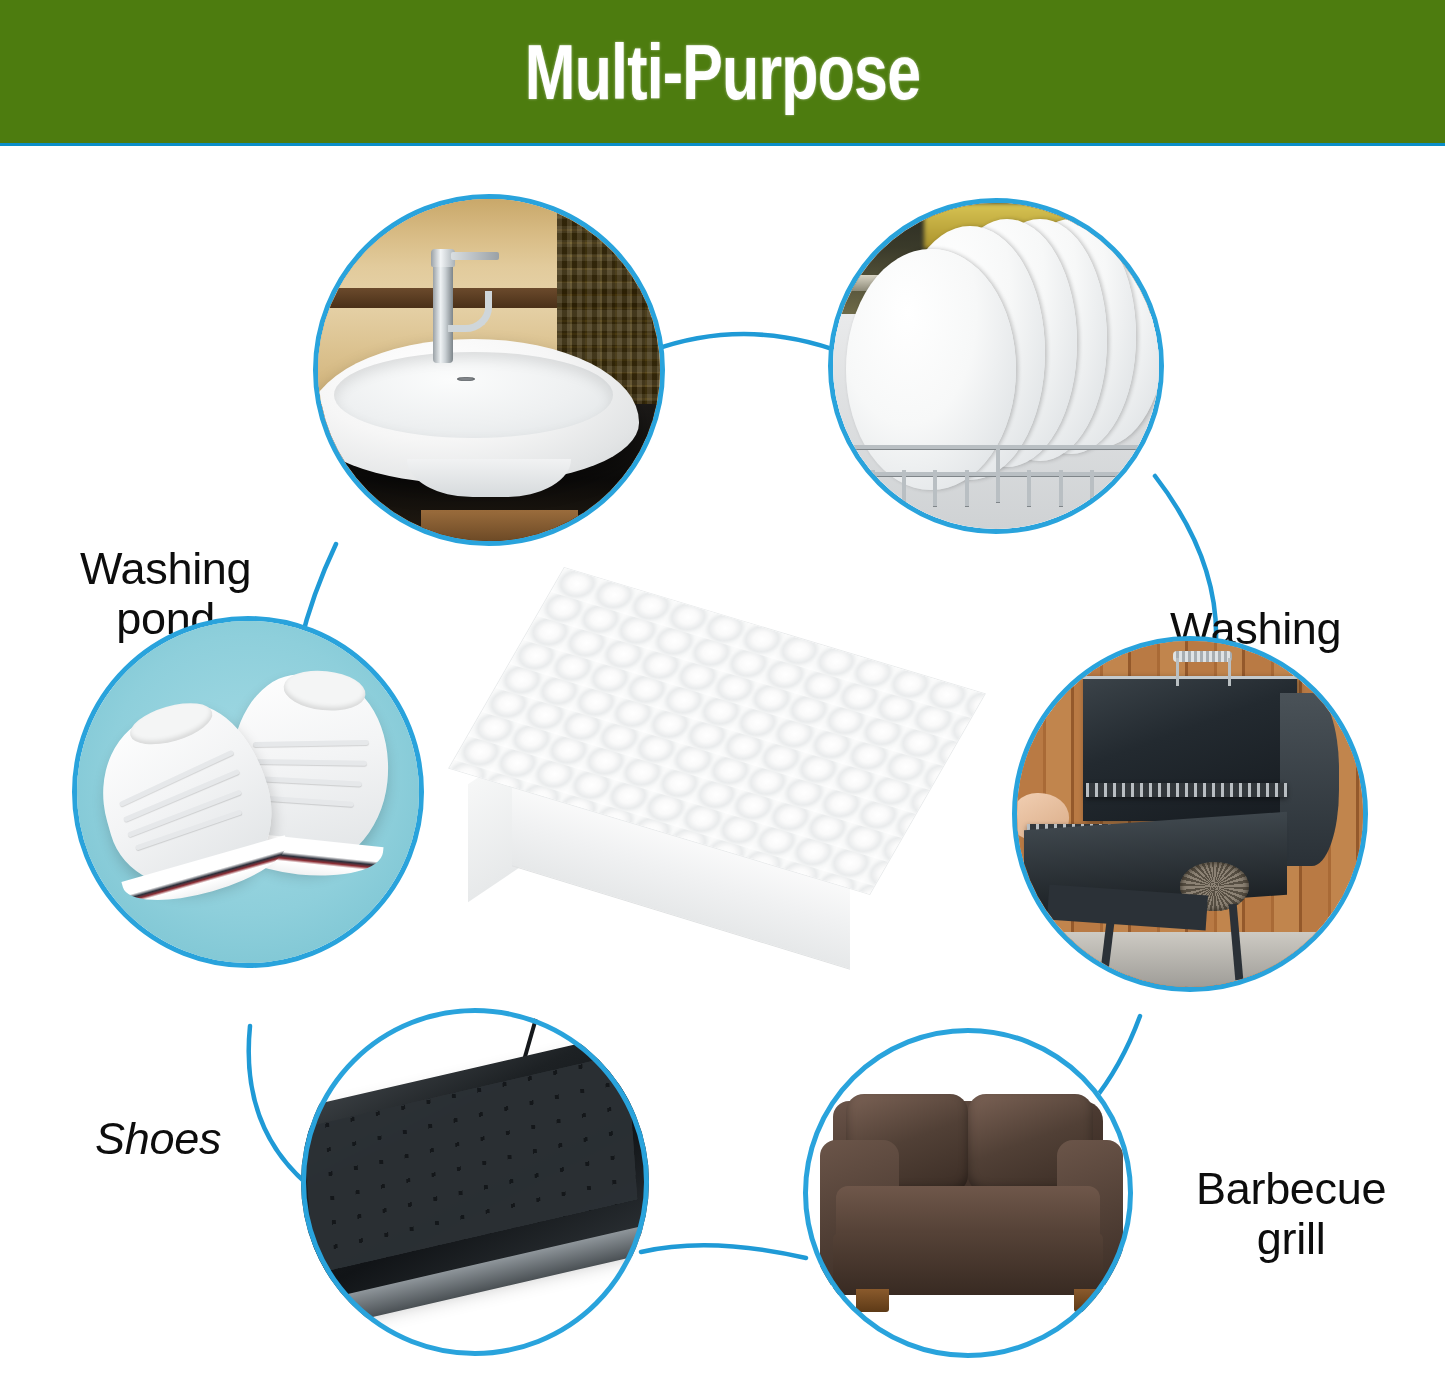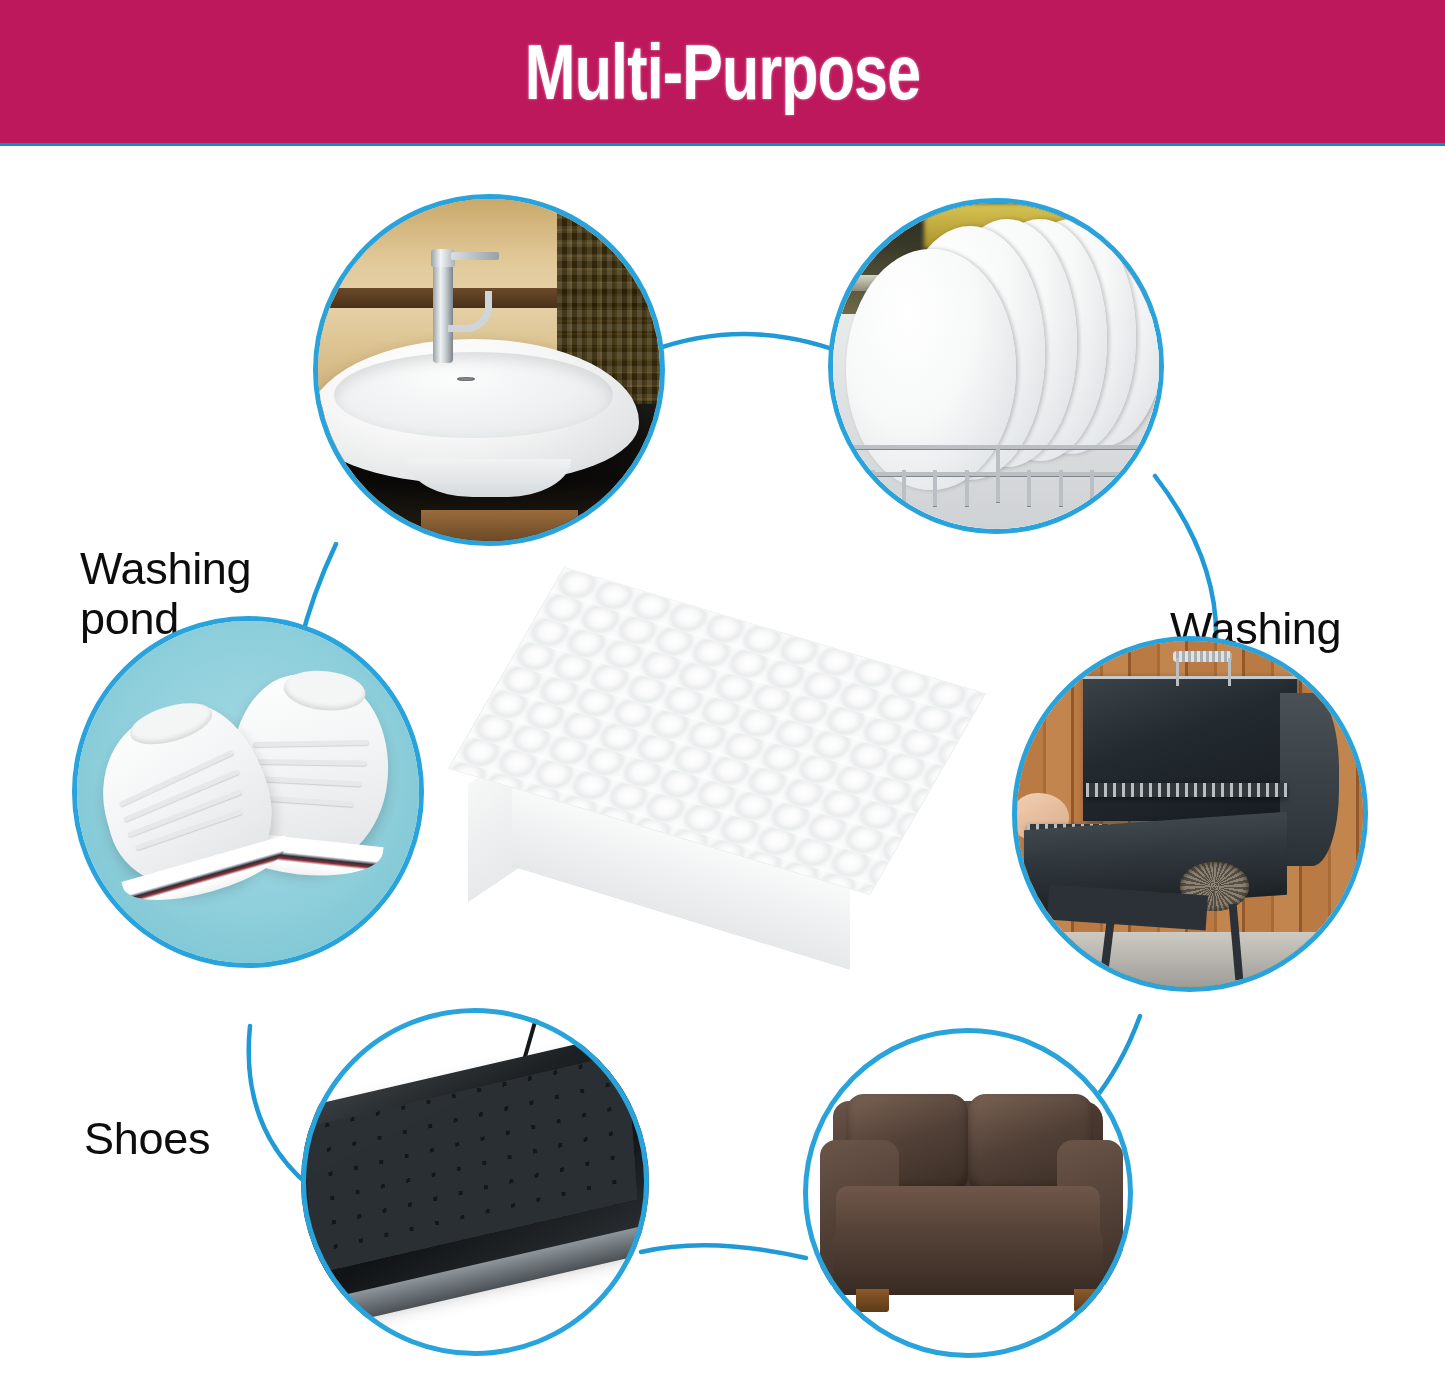--- a/index.html
+++ b/index.html
@@ -6,40 +6,40 @@
   html,body { background:#ffffff; }
   body {
     width:1445px; height:1400px;
     font-family:"Liberation Sans", sans-serif;
     position:relative; overflow:hidden;
   }
 
   
   #banner {
     position:absolute; left:0; top:0; width:1445px; height:143px;
-    background:#be185d;
+    background:#4d7c0f;
     display:flex; align-items:center; justify-content:center;
   }
   #banner-underline {
     position:absolute; left:0; top:143px; width:1445px; height:3px;
     background:#0b8ec9;
   }
   #banner-title {
     color:#ffffff;
     font-size:78px; font-weight:bold;
     letter-spacing:-1px;
     transform:scaleX(0.78);
     transform-origin:center;
     white-space:nowrap;
     text-shadow:0 0 3px rgba(255,255,255,.55);
     line-height:1;
   }
 
   
-  #stage { position:absolute; left:0; top:146px; width:1335px; height:1254px; }
+  #stage { position:absolute; left:0; top:146px; width:1335px; height:1254px;text-align:center; }
 
   
   #arcs { position:absolute; left:0; top:0; width:1445px; height:1254px; }
 
   
   .bubble {
     position:absolute;
     border-radius:50%;
     border:5px solid #29a3dc;
     overflow:hidden;
@@ -349,21 +349,21 @@
     position:absolute;
     color:#0d0d0d;
     font-size:45px;
     line-height:1.12;
     font-weight:400;
     white-space:pre-line;
     letter-spacing:-.3px;
   }
   #lbl-washing { left:80px;  top:398px; }
   #lbl-dishes  { left:1170px; top:458px; }
-  #lbl-shoes   { left:84px;  top:968px; }
+  #lbl-shoes   { left:95px;  top:968px;font-style:italic; }
   #lbl-bbq     { left:1196px; top:1018px; }
 </style>
 </head>
 <body>
 
 <div id="banner">
   <div id="banner-title">Multi-Purpose</div>
 </div>
 <div id="banner-underline"></div>
 
@@ -473,20 +473,22 @@
       <div class="handle-arm" style="left:61%;"></div>
       <div class="grate" style="left:20%; top:41%; width:58%; height:4%;"></div>
       <div class="grate" style="left:3%;  top:53%; width:74%; height:9%;"></div>
       <div class="body"></div>
       <div class="vent"></div>
       <div class="leg" style="left:25%; top:76%; height:22%; transform:rotate(7deg);"></div>
       <div class="leg" style="left:62%; top:76%; height:22%; transform:rotate(-5deg);"></div>
       <div class="leg" style="left:9%;  top:72%; height:10%; width:46%; transform:rotate(4deg);"></div>
     </div>
   </div>
+  <div class="label" id="lbl-bbq">Barbecue
+grill</div>
 
   <div class="bubble clip-off" id="bub-keyboard" style="left:301px; top:862px; width:348px; height:348px;">
     <div class="clipwrap">
       <div class="ph-kbd">
         <div class="cord"></div>
         <div class="board">
             <div class="keys"></div>
           </div>
       </div>
     </div>

